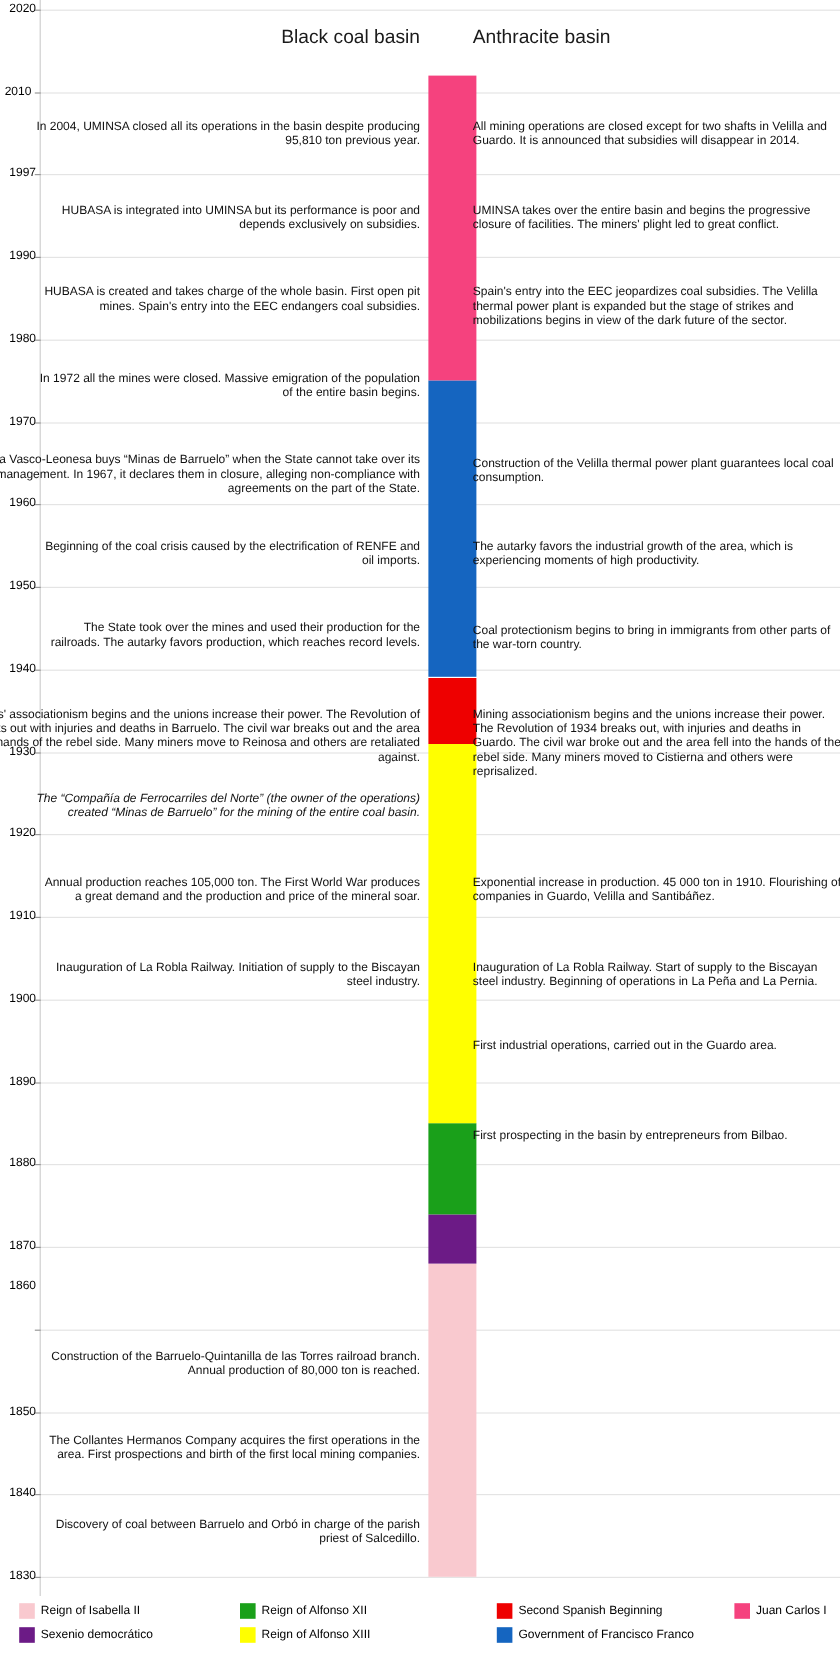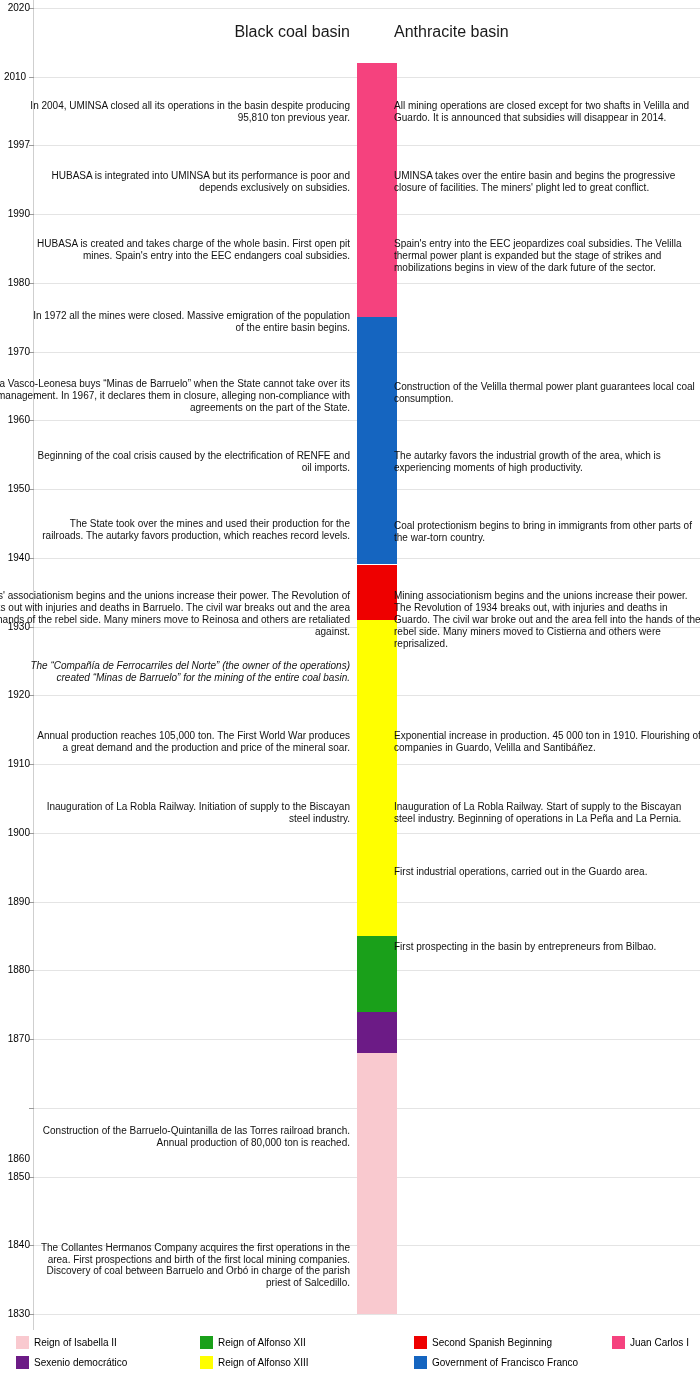--- a/index.html
+++ b/index.html
@@ -85,21 +85,21 @@
     <div class="axis-tick" style="top: 902px;"></div>
     <div class="axis-label" style="top: 896px;">1890</div>
     <div class="gridline" style="top: 970px;"></div>
     <div class="axis-tick" style="top: 970px;"></div>
     <div class="axis-label" style="top: 964px;">1880</div>
     <div class="gridline" style="top: 1039px;"></div>
     <div class="axis-tick" style="top: 1039px;"></div>
     <div class="axis-label" style="top: 1033px;">1870</div>
     <div class="gridline" style="top: 1108px;"></div>
     <div class="axis-tick" style="top: 1108px;"></div>
-    <div class="axis-label" style="top: 1153px;">1860</div>
+    <div class="axis-label" style="top: 1066px;">1860</div>
     <div class="gridline" style="top: 1177px;"></div>
     <div class="axis-tick" style="top: 1177px;"></div>
     <div class="axis-label" style="top: 1171px;">1850</div>
     <div class="gridline" style="top: 1245px;"></div>
     <div class="axis-tick" style="top: 1245px;"></div>
     <div class="axis-label" style="top: 1239px;">1840</div>
     <div class="gridline" style="top: 1314px;"></div>
     <div class="axis-tick" style="top: 1314px;"></div>
     <div class="axis-label" style="top: 1308px;">1830</div>
   </div>
@@ -123,21 +123,21 @@
     <div class="event left" style="top: 238px; left: 30px; width: 320px;">HUBASA is created and takes charge of the whole basin. First open pit mines. Spain's entry into the EEC endangers coal subsidies.</div>
     <div class="event left" style="top: 310px; left: 30px; width: 320px;">In 1972 all the mines were closed. Massive emigration of the population of the entire basin begins.</div>
     <div class="event left" style="top: 378px; left: -44px; width: 394px;">Hullera Vasco-Leonesa buys “Minas de Barruelo” when the State cannot take over its management. In 1967, it declares them in closure, alleging non-compliance with agreements on the part of the State.</div>
     <div class="event left" style="top: 450px; left: 30px; width: 320px;">Beginning of the coal crisis caused by the electrification of RENFE and oil imports.</div>
     <div class="event left" style="top: 518px; left: 30px; width: 320px;">The State took over the mines and used their production for the railroads. The autarky favors production, which reaches record levels.</div>
     <div class="event left" style="top: 590px; left: -62px; width: 412px;">The miners' associationism begins and the unions increase their power. The Revolution of 1934 breaks out with injuries and deaths in Barruelo. The civil war breaks out and the area falls into the hands of the rebel side. Many miners move to Reinosa and others are retaliated against.</div>
     <div class="event left" style="top: 660px; left: 30px; width: 320px; font-style: italic;">The “Compañía de Ferrocarriles del Norte” (the owner of the operations) created “Minas de Barruelo” for the mining of the entire coal basin.</div>
     <div class="event left" style="top: 730px; left: 30px; width: 320px;">Annual production reaches 105,000 ton. The First World War produces a great demand and the production and price of the mineral soar.</div>
     <div class="event left" style="top: 801px; left: 30px; width: 320px;">Inauguration of La Robla Railway. Initiation of supply to the Biscayan steel industry.</div>
     <div class="event left" style="top: 1125px; left: 10px; width: 340px;">Construction of the Barruelo-Quintanilla de las Torres railroad branch. Annual production of 80,000 ton is reached.</div>
-    <div class="event left" style="top: 1242px; left: 30px; width: 320px;">The Collantes Hermanos Company acquires the first operations in the area. First prospections and birth of the first local mining companies.</div>
+    <div class="event left" style="top: 1195px; left: 30px; width: 320px;">The Collantes Hermanos Company acquires the first operations in the area. First prospections and birth of the first local mining companies.</div>
     <div class="event left" style="top: 1265px; left: 30px; width: 320px;">Discovery of coal between Barruelo and Orbó in charge of the parish priest of Salcedillo.</div>
   </div>
 <div id="events-anth">
     <div class="event right" style="top: 100px; left: 394px; width: 310px;">All mining operations are closed except for two shafts in Velilla and Guardo. It is announced that subsidies will disappear in 2014.</div>
     <div class="event right" style="top: 170px; left: 394px; width: 310px;">UMINSA takes over the entire basin and begins the progressive closure of facilities. The miners' plight led to great conflict.</div>
     <div class="event right" style="top: 238px; left: 394px; width: 310px;">Spain's entry into the EEC jeopardizes coal subsidies. The Velilla thermal power plant is expanded but the stage of strikes and mobilizations begins in view of the dark future of the sector.</div>
     <div class="event right" style="top: 381px; left: 394px; width: 310px;">Construction of the Velilla thermal power plant guarantees local coal consumption.</div>
     <div class="event right" style="top: 450px; left: 394px; width: 310px;">The autarky favors the industrial growth of the area, which is experiencing moments of high productivity.</div>
     <div class="event right" style="top: 520px; left: 394px; width: 310px;">Coal protectionism begins to bring in immigrants from other parts of the war-torn country.</div>
     <div class="event right" style="top: 590px; left: 394px; width: 310px;">Mining associationism begins and the unions increase their power. The Revolution of 1934 breaks out, with injuries and deaths in Guardo. The civil war broke out and the area fell into the hands of the rebel side. Many miners moved to Cistierna and others were reprisalized.</div>

